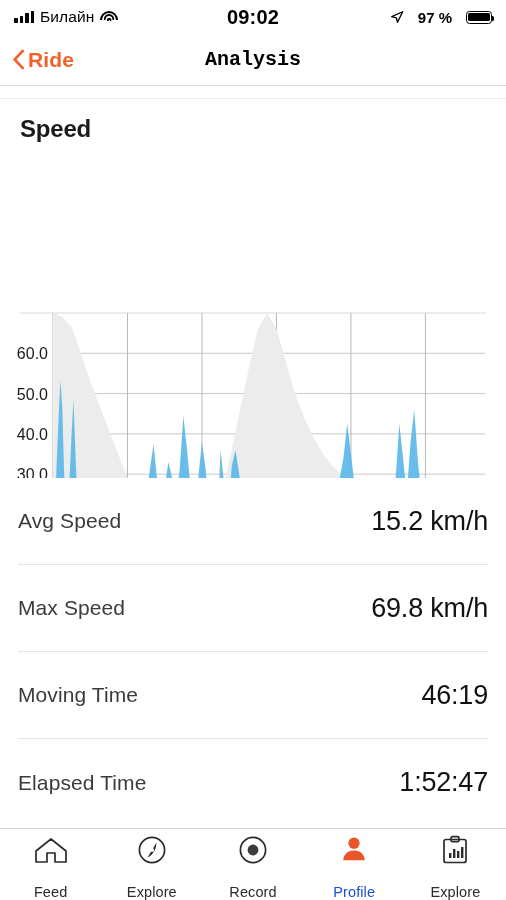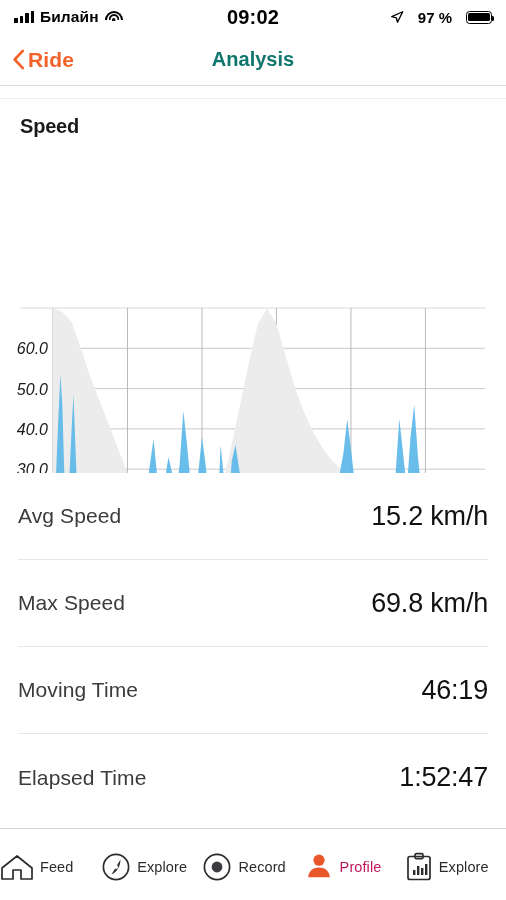--- a/index.html
+++ b/index.html
@@ -17,21 +17,21 @@
     height: 34px; display: flex; align-items: center;
     padding: 0 14px; position: relative;
   }
   .sb-left { display: flex; align-items: center; gap: 6px; }
   .sig { display: flex; align-items: flex-end; gap: 2px; height: 12px; }
   .sig i { width: 3.5px; background: #000; border-radius: .5px; display:block; }
   .sig i:nth-child(1){ height: 5px; }
   .sig i:nth-child(2){ height: 7.5px; }
   .sig i:nth-child(3){ height: 10px; }
   .sig i:nth-child(4){ height: 12px; }
-  .carrier { font-size: 15.5px; font-weight: 700; color:#000; letter-spacing:.1px; }
+  .carrier { font-size: 15.5px; font-weight: 400; color:#000; letter-spacing:.1px; }
   .wifi { width: 18px; height: 13px; position: relative; }
   .wifi span { position:absolute; border: 2.2px solid #000; border-bottom:none;
     border-radius: 50% 50% 0 0 / 100% 100% 0 0; left:50%; transform:translateX(-50%); }
   .wifi span.a { width: 18px; height: 9px; top: 0; }
   .wifi span.b { width: 11px; height: 6px; top: 3.5px; }
   .wifi span.c { width: 4.5px; height: 3px; top: 7px; border-width:2px; }
   .sb-center { position:absolute; left:0; right:0; text-align:center;
     font-size: 20px; font-weight: 700; color:#000; letter-spacing:.2px; pointer-events:none;}
   .sb-right { margin-left:auto; display:flex; align-items:center; gap:14px; }
   .locarrow { width: 14px; height: 14px; }
@@ -42,47 +42,47 @@
     background:#000; border-radius:0 1.5px 1.5px 0; }
   .batt-fill { height:100%; background:#000; border-radius:1.6px; }
 
   
   .navbar { height: 52px; position: relative; display:flex; align-items:center;
     border-bottom: 1px solid #dcdcdc; background:#fff;}
   .back { display:flex; align-items:center; gap:3px; padding-left: 12px; cursor:pointer;font-weight:bold; }
   .chev { width: 13px; height: 21px; }
   .back-label { font-size: 21px; color:#F2622A; letter-spacing:.1px; }
   .nav-title { position:absolute; left:0; right:0; text-align:center;
-    font-size: 20px; font-weight: 700; color:#0f766e; pointer-events:none; }
+    font-size: 20px; font-weight: 700; color:#000000; pointer-events:none;font-family:Liberation Mono, monospace; }
 
   
   .gap-band { height: 13px; background:#fff; border-bottom:1px solid #ededed; }
-  .section-title { font-size: 20px; font-weight: 700; color:#1a1a1a;
+  .section-title { font-size: 24px; font-weight: 700; color:#1a1a1a;
     padding: 16px 0 10px 20px; letter-spacing: -.2px; }
 
   
-  .chart-wrap { position: relative; width: 506px; height: 325px; font-style: italic; }
+  .chart-wrap { position: relative; width: 506px; height: 325px; }
   .chart-svg { display:block; }
 
   
   .stats { padding: 0 18px; }
   .stat-row { height: 87px; display:flex; align-items:center; justify-content:space-between;
     border-bottom: 1px solid #e6e6e6; }
   .stat-row.last { border-bottom: none; }
   .stat-label { font-size: 21px; color:#3b3b3b; font-weight: 400; letter-spacing:.1px;}
   .stat-value { font-size: 27px; color:#111; font-weight: 400; letter-spacing:-.2px;}
 
   
   .tabbar { position:absolute; bottom:0; left:0; width:506px; height:72px;
     background:#fff; border-top: 1px solid #d4d4d4;
     display:flex; }
-  .tab { flex:1; display:flex; align-items:center;
-    justify-content:flex-start; gap:6px; cursor:pointer; padding-top:4px;}
+  .tab { flex:1; display:flex; flex-direction:column; align-items:center;
+    justify-content:flex-end; gap:19px; cursor:pointer; padding-top:4px;}
   .tab-label { font-size: 14.5px; color:#2b2b2b; letter-spacing:.1px;}
-  .tab.active .tab-label { color:#be185d; }
+  .tab.active .tab-label { color:#1d4ed8; }
   .tab-icon { height: 30px; display:flex; align-items:center; justify-content:center;}
 </style>
 </head>
 <body>
 
 <div class="phone">
 
   <div class="statusbar">
     <div class="sb-left">
       <div class="sig">

